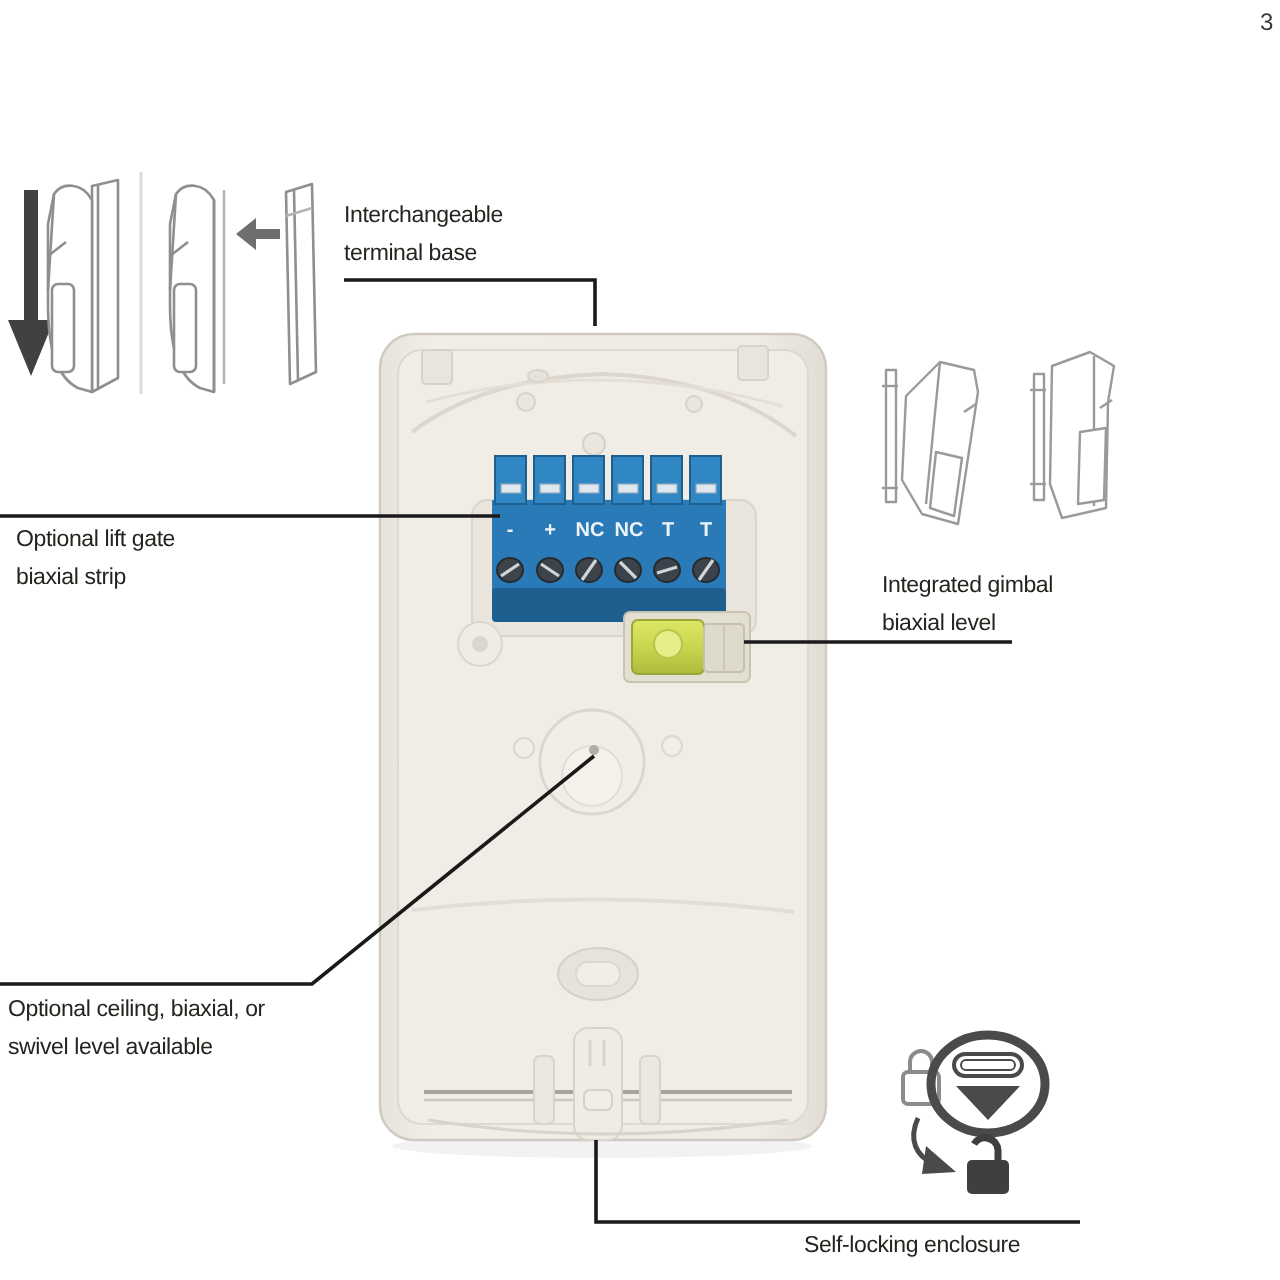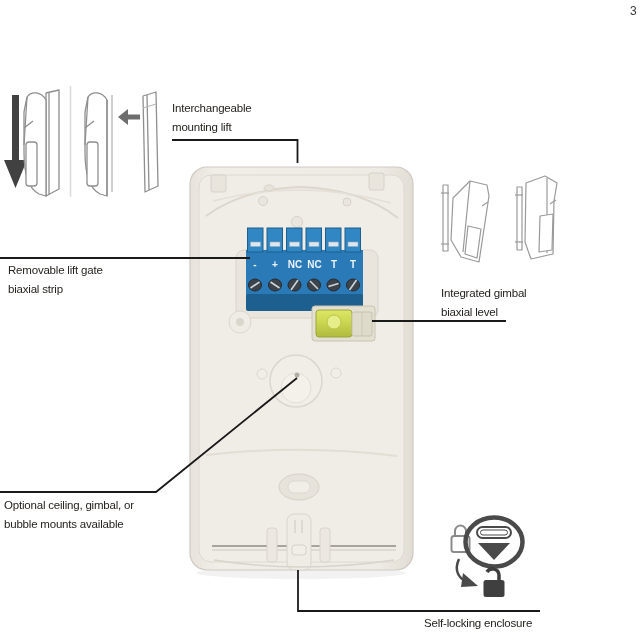--- a/index.html
+++ b/index.html
@@ -213,24 +213,24 @@
         <path d="M459,559 C454,570 458,578 467,582" fill="none" stroke="#4a4a4a" stroke-width="2.5"></path>
         <polygon points="463,573 478,586 461,587" fill="#4a4a4a"></polygon>
       </g>
       <g>
         <path d="M499,580 v-5 a6.5,6.5 0 0 0 -12,-3" fill="none" stroke="#3f3f3f" stroke-width="3.5"></path>
         <rect x="483.5" y="580" width="21" height="17" rx="2.5" fill="#3f3f3f"></rect>
       </g>
     </g>
   </svg>
 
-  <div class="lbl" style="left:172px;top:99px"><span>Interchangeable</span><br><span>mounting lift</span></div>
-
-  <div class="lbl" style="left:8px;top:261px"><span>Removable lift gate</span><br><span>biaxial strip</span></div>
+  <div class="lbl" style="left:172px;top:99px"><span>Interchangeable</span><br><span>terminal base</span></div>
+
+  <div class="lbl" style="left:8px;top:261px"><span>Optional lift gate</span><br><span>biaxial strip</span></div>
 
   <div class="lbl" style="left:441px;top:284px"><span>Integrated gimbal</span><br><span>biaxial level</span></div>
 
-  <div class="lbl" style="left:4px;top:496px"><span>Optional ceiling, gimbal, or</span><br><span>bubble mounts available</span></div>
-
-  <div class="lbl" style="left:424px;top:614px"><span>Self-locking enclosure</span></div>
+  <div class="lbl" style="left:4px;top:496px"><span>Optional ceiling, biaxial, or</span><br><span>swivel level available</span></div>
+
+  <div class="lbl" style="left:402px;top:614px"><span>Self-locking enclosure</span></div>
 
   <div id="page-num">3</div>
 </div>
 
 </body></html>

